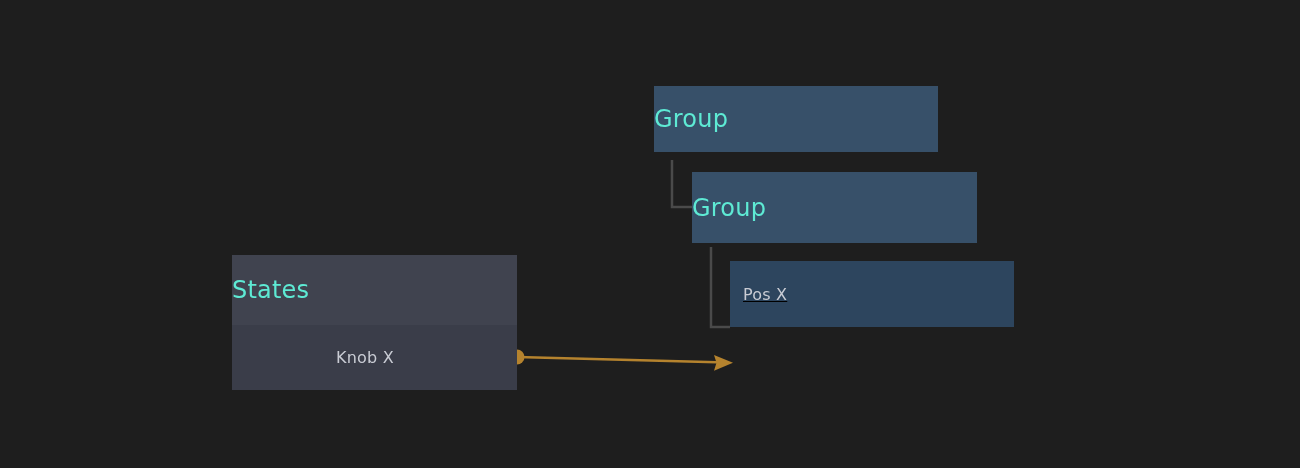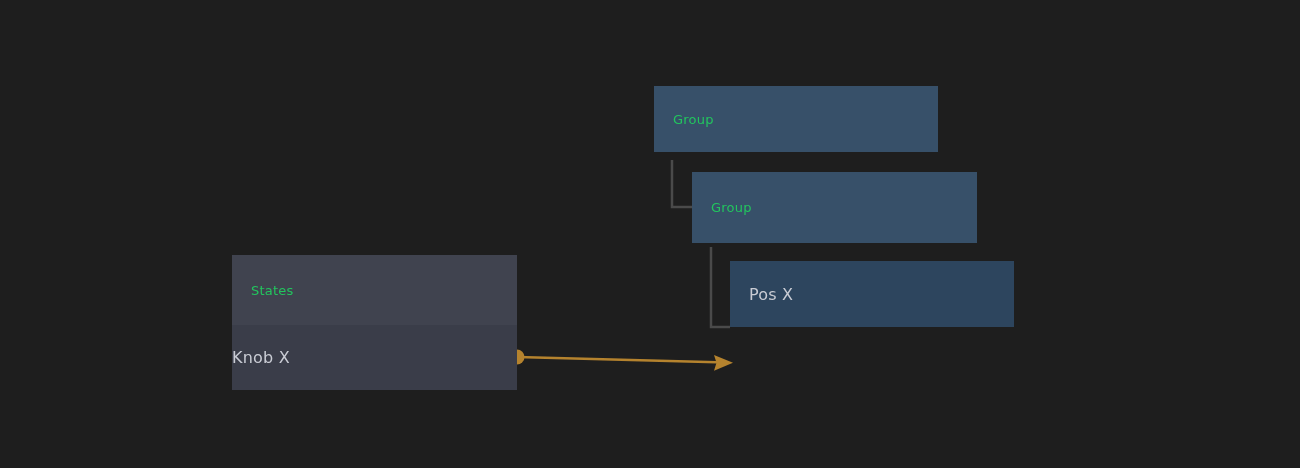--- a/index.html
+++ b/index.html
@@ -20,46 +20,46 @@
     box-sizing: border-box;
     overflow: hidden;
   }
   .node-header {
     box-sizing: border-box;
     width: 100%;
     display: flex;
     align-items: center;
   }
   .node-title {
-    color: #22c55e;
-    font-size: 13px;
+    color: #5eead4;
+    font-size: 24px;
     font-weight: 400;
     letter-spacing: 0.2px;
-    padding-left: 19px;
     white-space: nowrap;
   }
   .node-body {
     box-sizing: border-box;
     width: 100%;
     position: relative;
   }
   .port-row {
     box-sizing: border-box;
     display: flex;
     align-items: center;
     width: 100%;
     height: 100%;
   }
   .port-row.out {
-    justify-content: flex-start;
+    justify-content: center;
     padding-right: 19px;
   }
   .port-row.in {
     justify-content: flex-start;
-    padding-left: 19px;
+    padding-left: 13px;
+    text-decoration: underline;
   }
   .port-label {
     font-size: 16px;
     color: #c9ccd4;
     white-space: nowrap;
     letter-spacing: 0.2px;
   }
   
   .group-node { background: #375069; }
   .circle-head { background: #344c66; }

